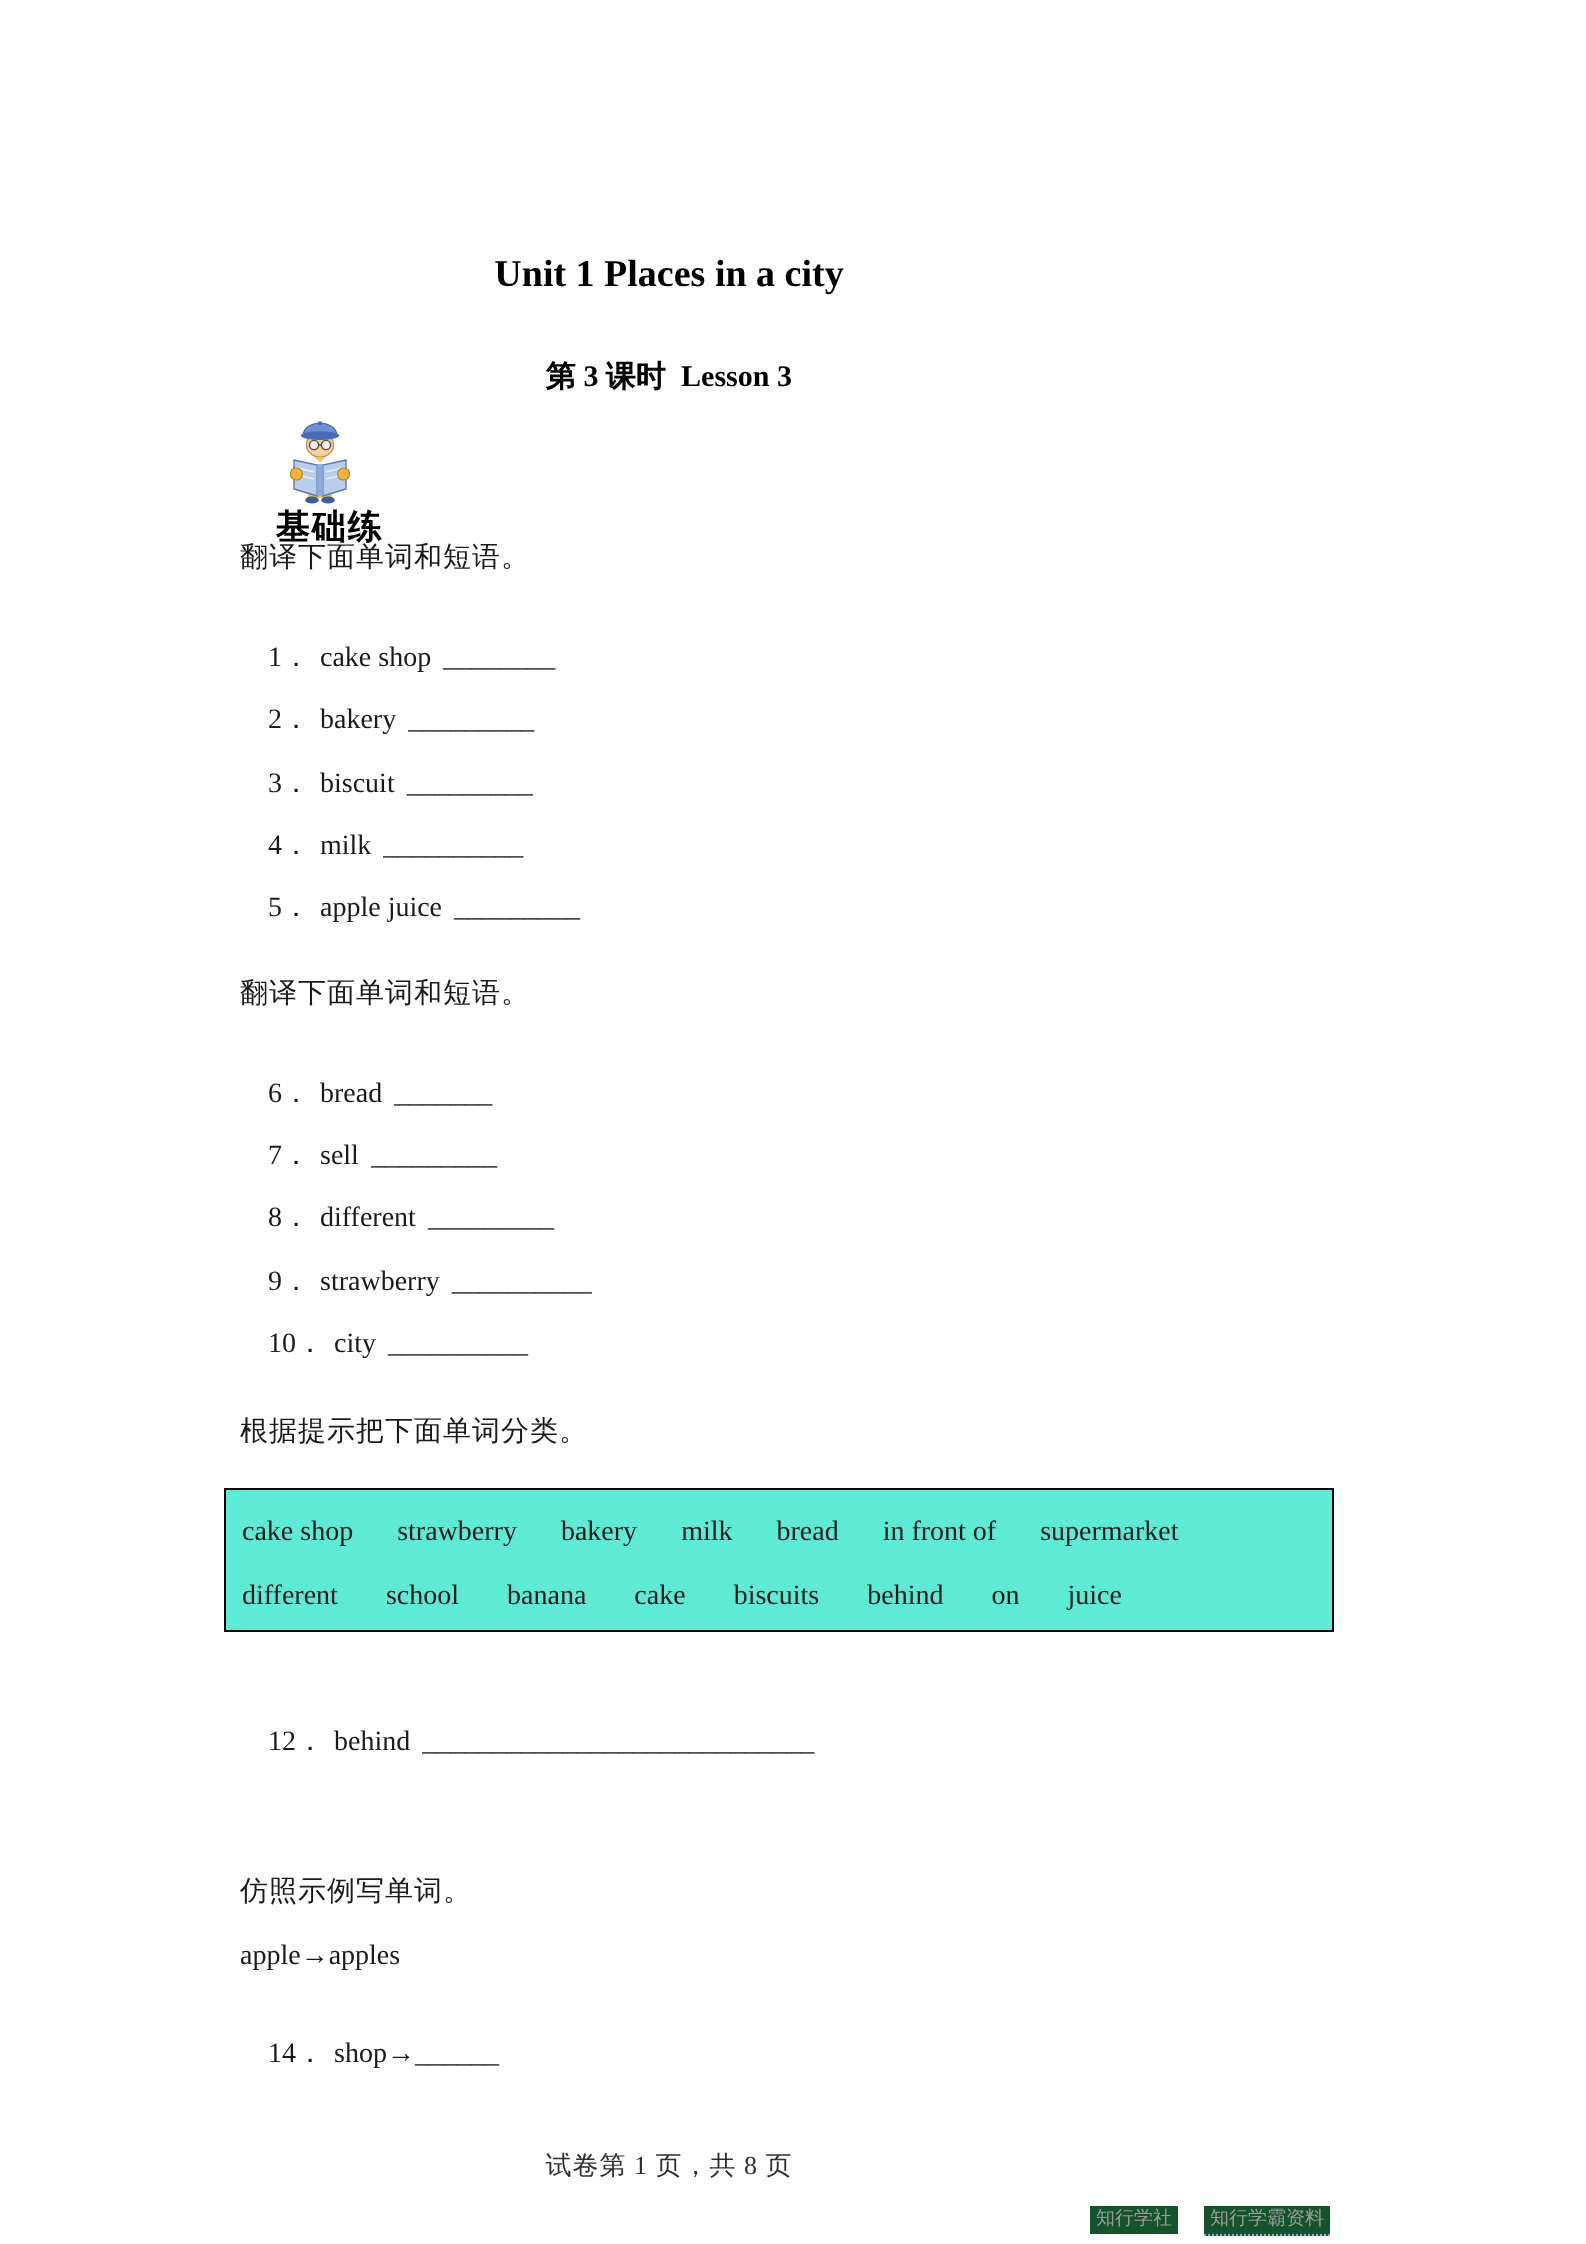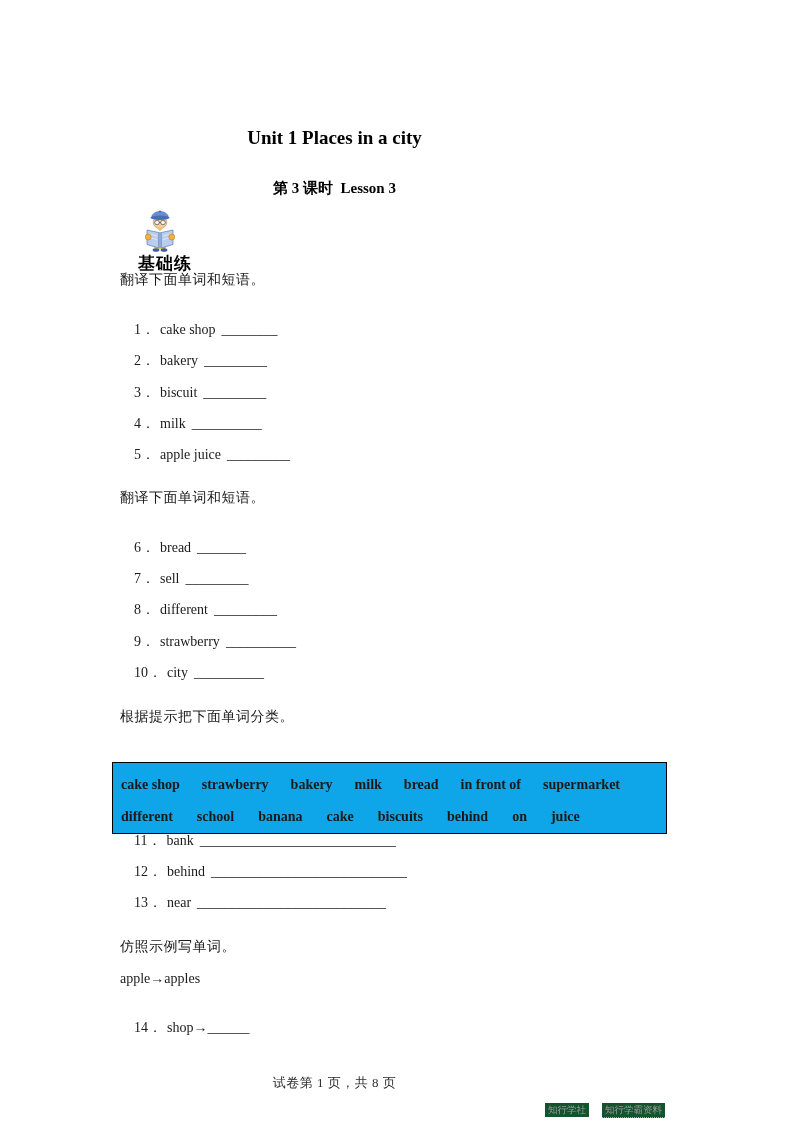--- a/index.html
+++ b/index.html
@@ -34,25 +34,24 @@
   .line{
     position:absolute;left:120px;
     font-size:14px;line-height:18px;color:#1a1a1a;
     white-space:pre;
   }
   .instr{font-size:14px;letter-spacing:0.5px;}
   .item .no{margin-right:5px;}
   .item .word{margin-right:6px;}
   .item .blank{letter-spacing:0;}
   .wordbank{
-    position:absolute;left:112px;top:762px;
+    position:absolute;left:112px;top:744px;
     width:553px;height:70px;
     border:1.5px solid #000;
-    background:#0ea5e9;
-    font-weight:bold;
+    background:#5eead4;
   }
   .wb-row{
     position:absolute;left:8px;white-space:nowrap;
     font-size:14px;line-height:18px;
   }
   .wb-row1{top:13px;}
   .wb-row2{top:45px;}
   .wb-row1 .wb-word{margin-right:22px;}
   .wb-row2 .wb-word{margin-right:24px;}
   .wb-word:last-child{margin-right:0;}
@@ -153,28 +152,22 @@
 
   <div class="wordbank">
     <div class="wb-row wb-row1">
       <span class="wb-word">cake shop</span><span class="wb-word">strawberry</span><span class="wb-word">bakery</span><span class="wb-word">milk</span><span class="wb-word">bread</span><span class="wb-word">in front of</span><span class="wb-word">supermarket</span>
     </div>
     <div class="wb-row wb-row2">
       <span class="wb-word">different</span><span class="wb-word">school</span><span class="wb-word">banana</span><span class="wb-word">cake</span><span class="wb-word">biscuits</span><span class="wb-word">behind</span><span class="wb-word">on</span><span class="wb-word">juice</span>
     </div>
   </div>
 
-  <div class="line item" style="top:814px">
-    <span class="no">11．</span><span class="word">bank</span><span class="blank">____________________________</span>
-  </div>
   <div class="line item" style="top:845px">
     <span class="no">12．</span><span class="word">behind</span><span class="blank">____________________________</span>
-  </div>
-  <div class="line item" style="top:876px">
-    <span class="no">13．</span><span class="word">near</span><span class="blank">___________________________</span>
   </div>
 
   <div class="line instr" style="top:938px">仿照示例写单词。</div>
   <div class="line" style="top:970px">apple→apples</div>
   <div class="line item" style="top:1001px">
     <span class="no">14．</span><span class="word" style="margin-right:0">shop→</span><span class="blank">______</span>
   </div>
 
   <div class="footer">试卷第 1 页，共 8 页</div>
 

